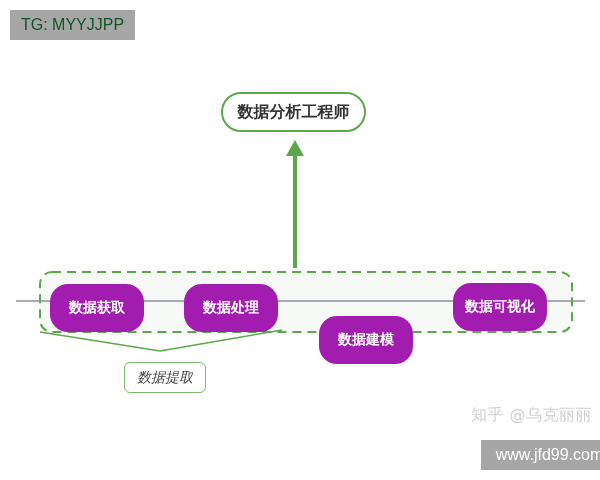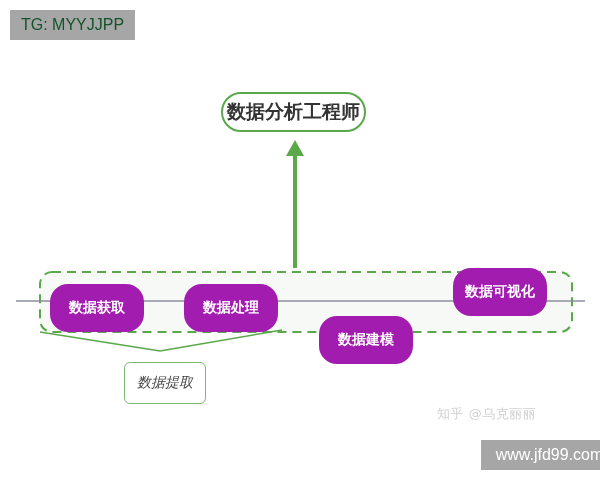--- a/index.html
+++ b/index.html
@@ -14,37 +14,37 @@
       font-family: "Liberation Sans", sans-serif;
       display: flex; align-items: center; justify-content: center;
     }
     .wm-bottom {
       position: absolute; left: 453px; top: 440px; width: 137px; height: 30px;
       background: #a6a6a6; color: #ffffff; font-size: 16px;
       font-family: "Liberation Sans", sans-serif;
       display: flex; align-items: center; justify-content: center; margin-left: 28px;
     }
     .zhihu {
-      position: absolute; left: 437px; top: 405px; font-size: 13px;
+      position: absolute; left: 471px; top: 405px; font-size: 16px;
       color: #d0d0d0; letter-spacing: 0.5px;
     }
     svg.diagram { position: absolute; left: 0; top: 0; }
     .node {
       position: absolute; height: 48px; width: 94px; border-radius: 18px;
       background: #a21caf; color: #ffffff; font-size: 14px; font-weight: bold;
       display: flex; align-items: center; justify-content: center;
     }
     .goal {
       position: absolute; left: 221px; top: 92px; width: 145px; height: 40px;
       border: 2px solid #5aa84a; border-radius: 22px; box-sizing: border-box;
-      background: #fff; color: #333; font-size: 19px; font-weight: bold;
+      background: #fff; color: #333; font-size: 16px; font-weight: bold;
       display: flex; align-items: center; justify-content: center;
     }
     .extract {
-      position: absolute; left: 124px; top: 362px; width: 82px; height: 42px;
+      position: absolute; left: 124px; top: 362px; width: 82px; height: 31px;
       border: 1px solid #7cb86d; border-radius: 6px; box-sizing: border-box;
       background: #fff; color: #444; font-size: 14px; font-style: italic;
       display: flex; align-items: center; justify-content: center;
     }
   </style>
 </head>
 <body>
 
 <svg class="diagram" width="600" height="480" viewBox="0 0 600 480">
 
@@ -58,18 +58,18 @@
   <polyline points="40,332 160,351 282,330" fill="none" stroke="#5aa84a" stroke-width="1.5"></polyline>
 </svg>
 
 <div class="wm-top">TG: MYYJJPP</div>
 
 <div class="goal">数据分析工程师</div>
 
 <div class="node" style="left:50px; top:284px;">数据获取</div>
 <div class="node" style="left:184px; top:284px;">数据处理</div>
 <div class="node" style="left:319px; top:284px;margin-top:32px;">数据建模</div>
-<div class="node" style="left:453px; top:268px;">数据可视化</div>
+<div class="node" style="left:453px; top:283px;">数据可视化</div>
 
 <div class="extract">数据提取</div>
 
 <div class="zhihu">知乎 @乌克丽丽</div>
 <div class="wm-bottom">www.jfd99.com</div>
 
 </body></html>

